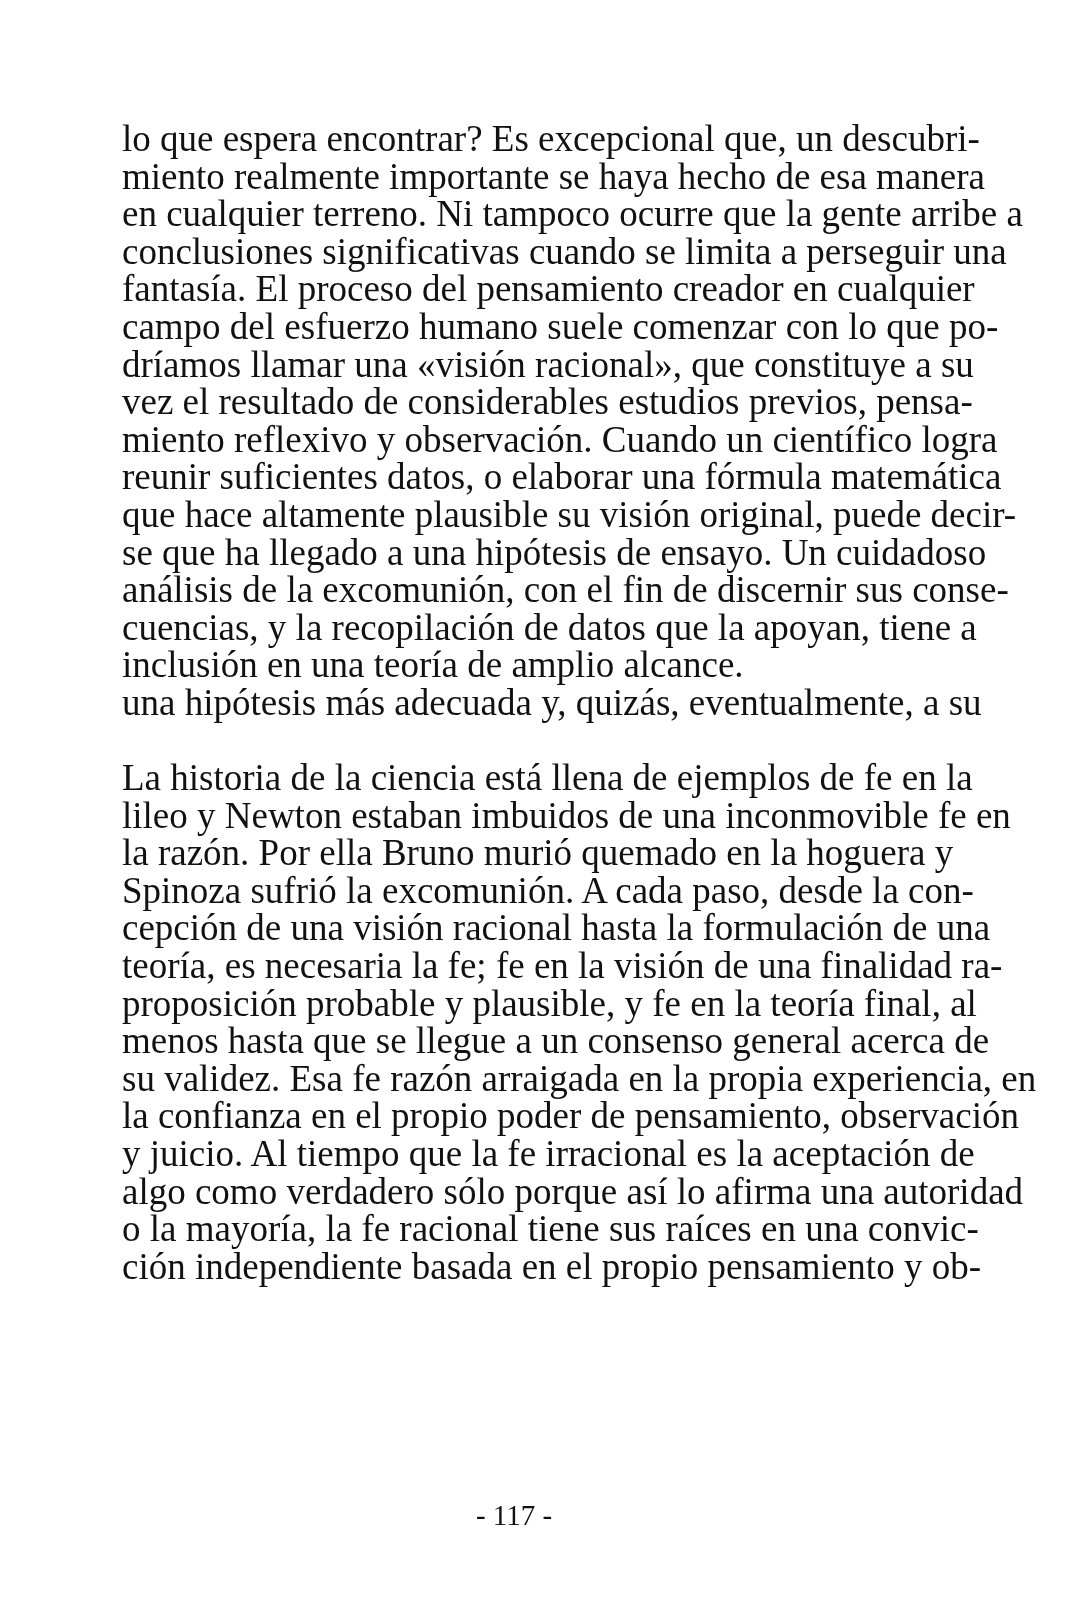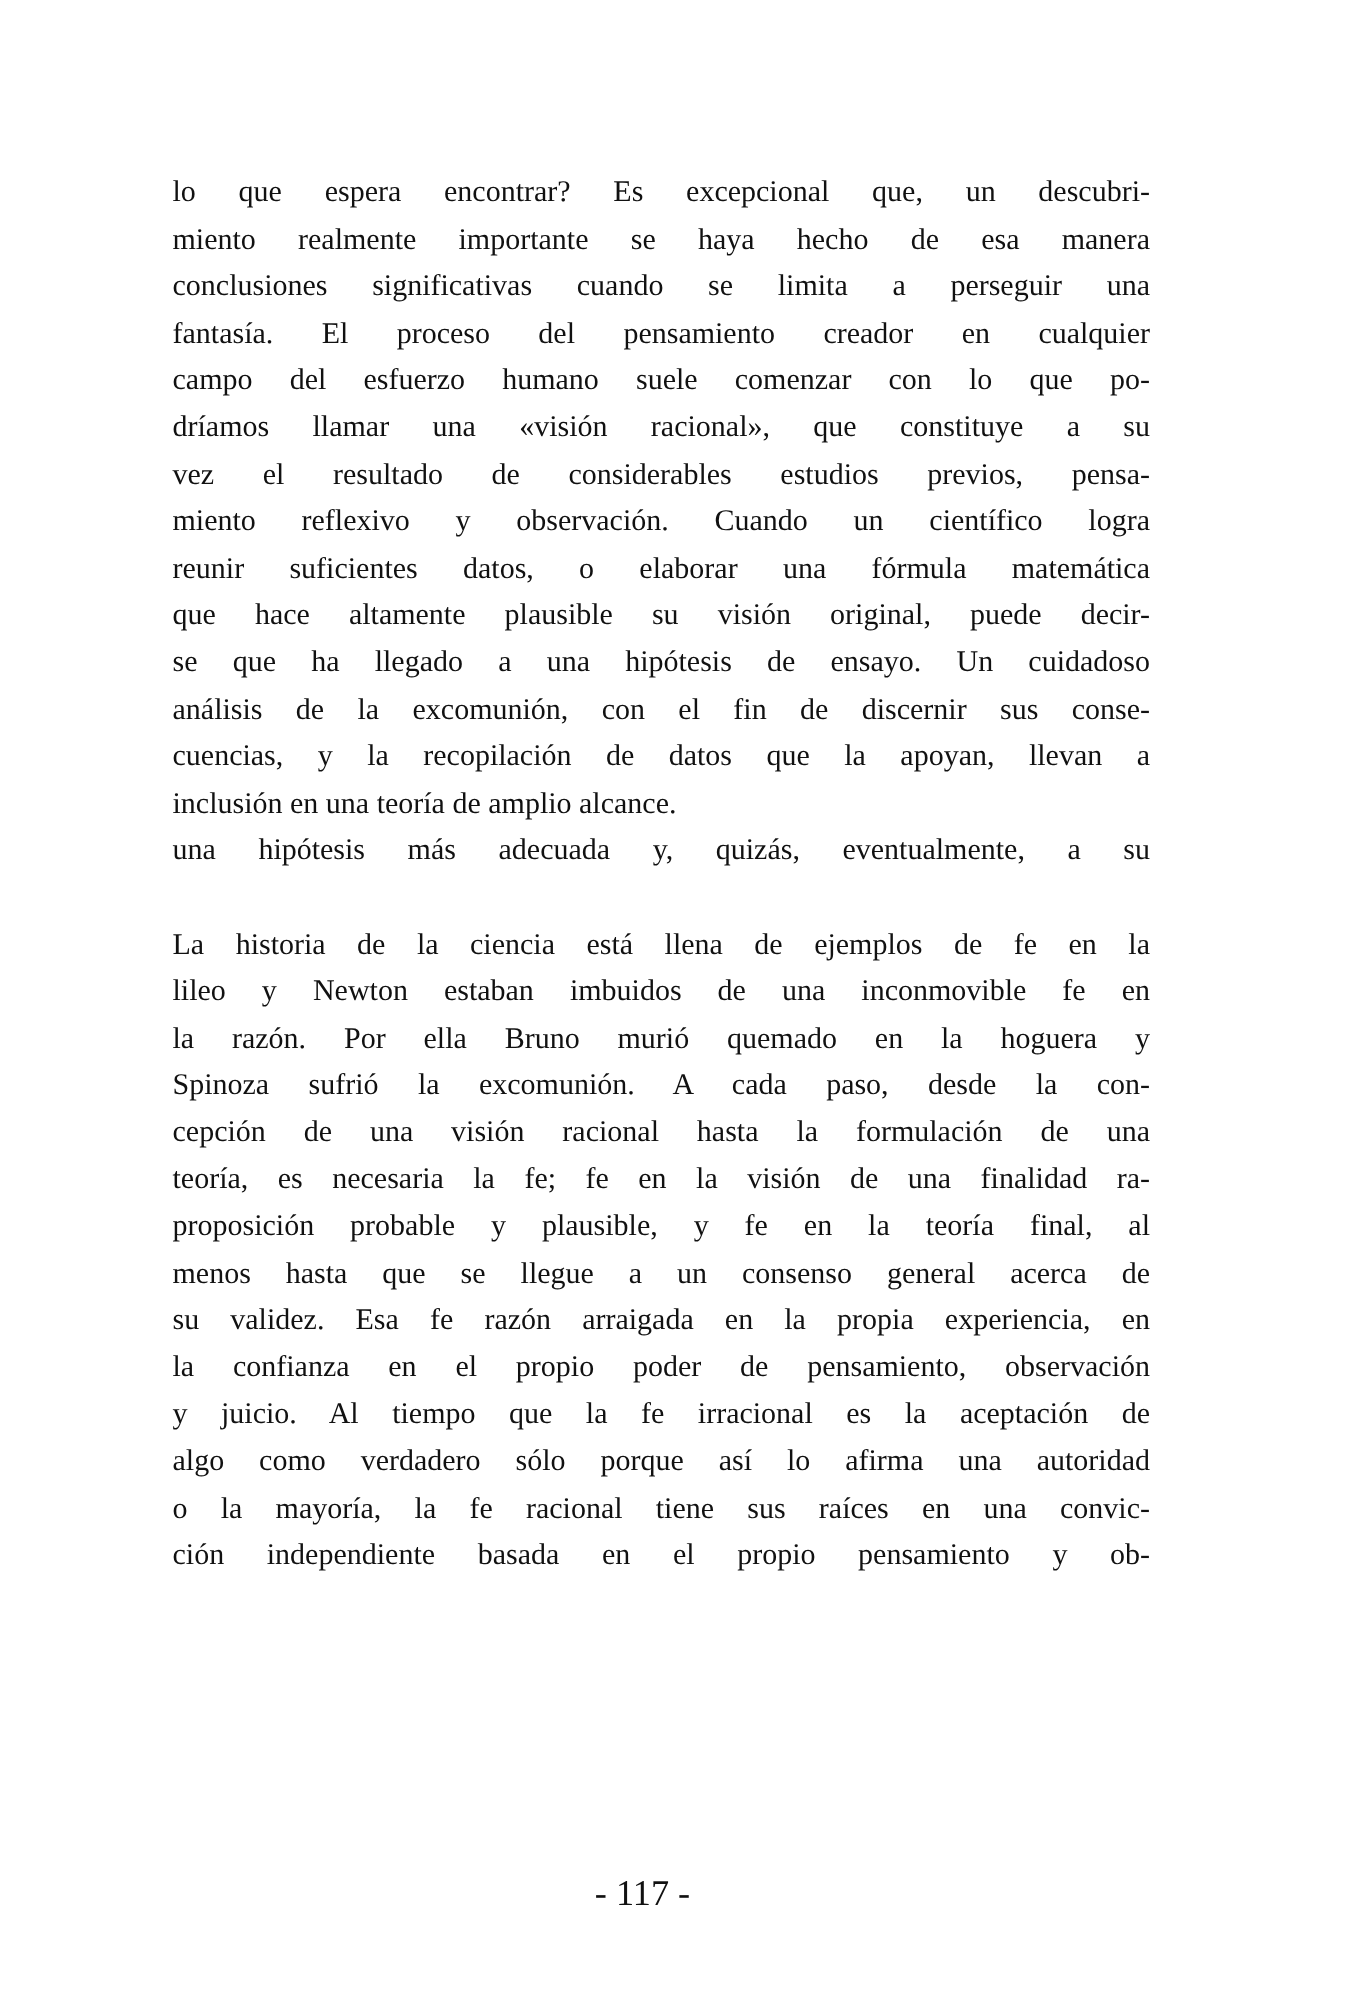--- a/index.html
+++ b/index.html
@@ -15,22 +15,22 @@
       font-family: "Liberation Serif", "DejaVu Serif", serif;
       color: #111111;
     }
     .page {
       position: absolute;
       left: 122px;
       top: 120px;
       width: 814px;
     }
     .para {
-      margin: 16px;
-      font-size: 24px;
+      margin: 0;
+      font-size: 37px;
       line-height: 37.6px;
     }
     .line {
       display: block;
       text-align: justify;
       text-align-last: justify;
       white-space: nowrap;
       height: 37.6px;
     }
     .line.last {
@@ -49,31 +49,32 @@
       line-height: 36px;
     }
   </style>
 </head>
 <body>
 
 <div class="page">
   <p class="para">
     <span class="line">lo que espera encontrar? Es excepcional que, un descubri-</span>
     <span class="line">miento realmente importante se haya hecho de esa manera</span>
+    <span class="line">en cualquier terreno. Ni tampoco ocurre que la gente arribe a</span>
     <span class="line">conclusiones significativas cuando se limita a perseguir una</span>
     <span class="line">fantasía. El proceso del pensamiento creador en cualquier</span>
     <span class="line">campo del esfuerzo humano suele comenzar con lo que po-</span>
     <span class="line">dríamos llamar una «visión racional», que constituye a su</span>
     <span class="line">vez el resultado de considerables estudios previos, pensa-</span>
     <span class="line">miento reflexivo y observación. Cuando un científico logra</span>
     <span class="line">reunir suficientes datos, o elaborar una fórmula matemática</span>
     <span class="line">que hace altamente plausible su visión original, puede decir-</span>
     <span class="line">se que ha llegado a una hipótesis de ensayo. Un cuidadoso</span>
     <span class="line">análisis de la excomunión, con el fin de discernir sus conse-</span>
-    <span class="line">cuencias, y la recopilación de datos que la apoyan, llevan a</span>
+    <span class="line">cuencias, y la recopilación de datos que la apoyan, tiene a</span>
     <span class="line last">inclusión en una teoría de amplio alcance.</span>
     <span class="line">una hipótesis más adecuada y, quizás, eventualmente, a su</span>
   </p>
   <p class="para">
     <span class="line">La historia de la ciencia está llena de ejemplos de fe en la</span>
     <span class="line">lileo y Newton estaban imbuidos de una inconmovible fe en</span>
     <span class="line">la razón. Por ella Bruno murió quemado en la hoguera y</span>
     <span class="line">Spinoza sufrió la excomunión. A cada paso, desde la con-</span>
     <span class="line">cepción de una visión racional hasta la formulación de una</span>
     <span class="line">teoría, es necesaria la fe; fe en la visión de una finalidad ra-</span>

